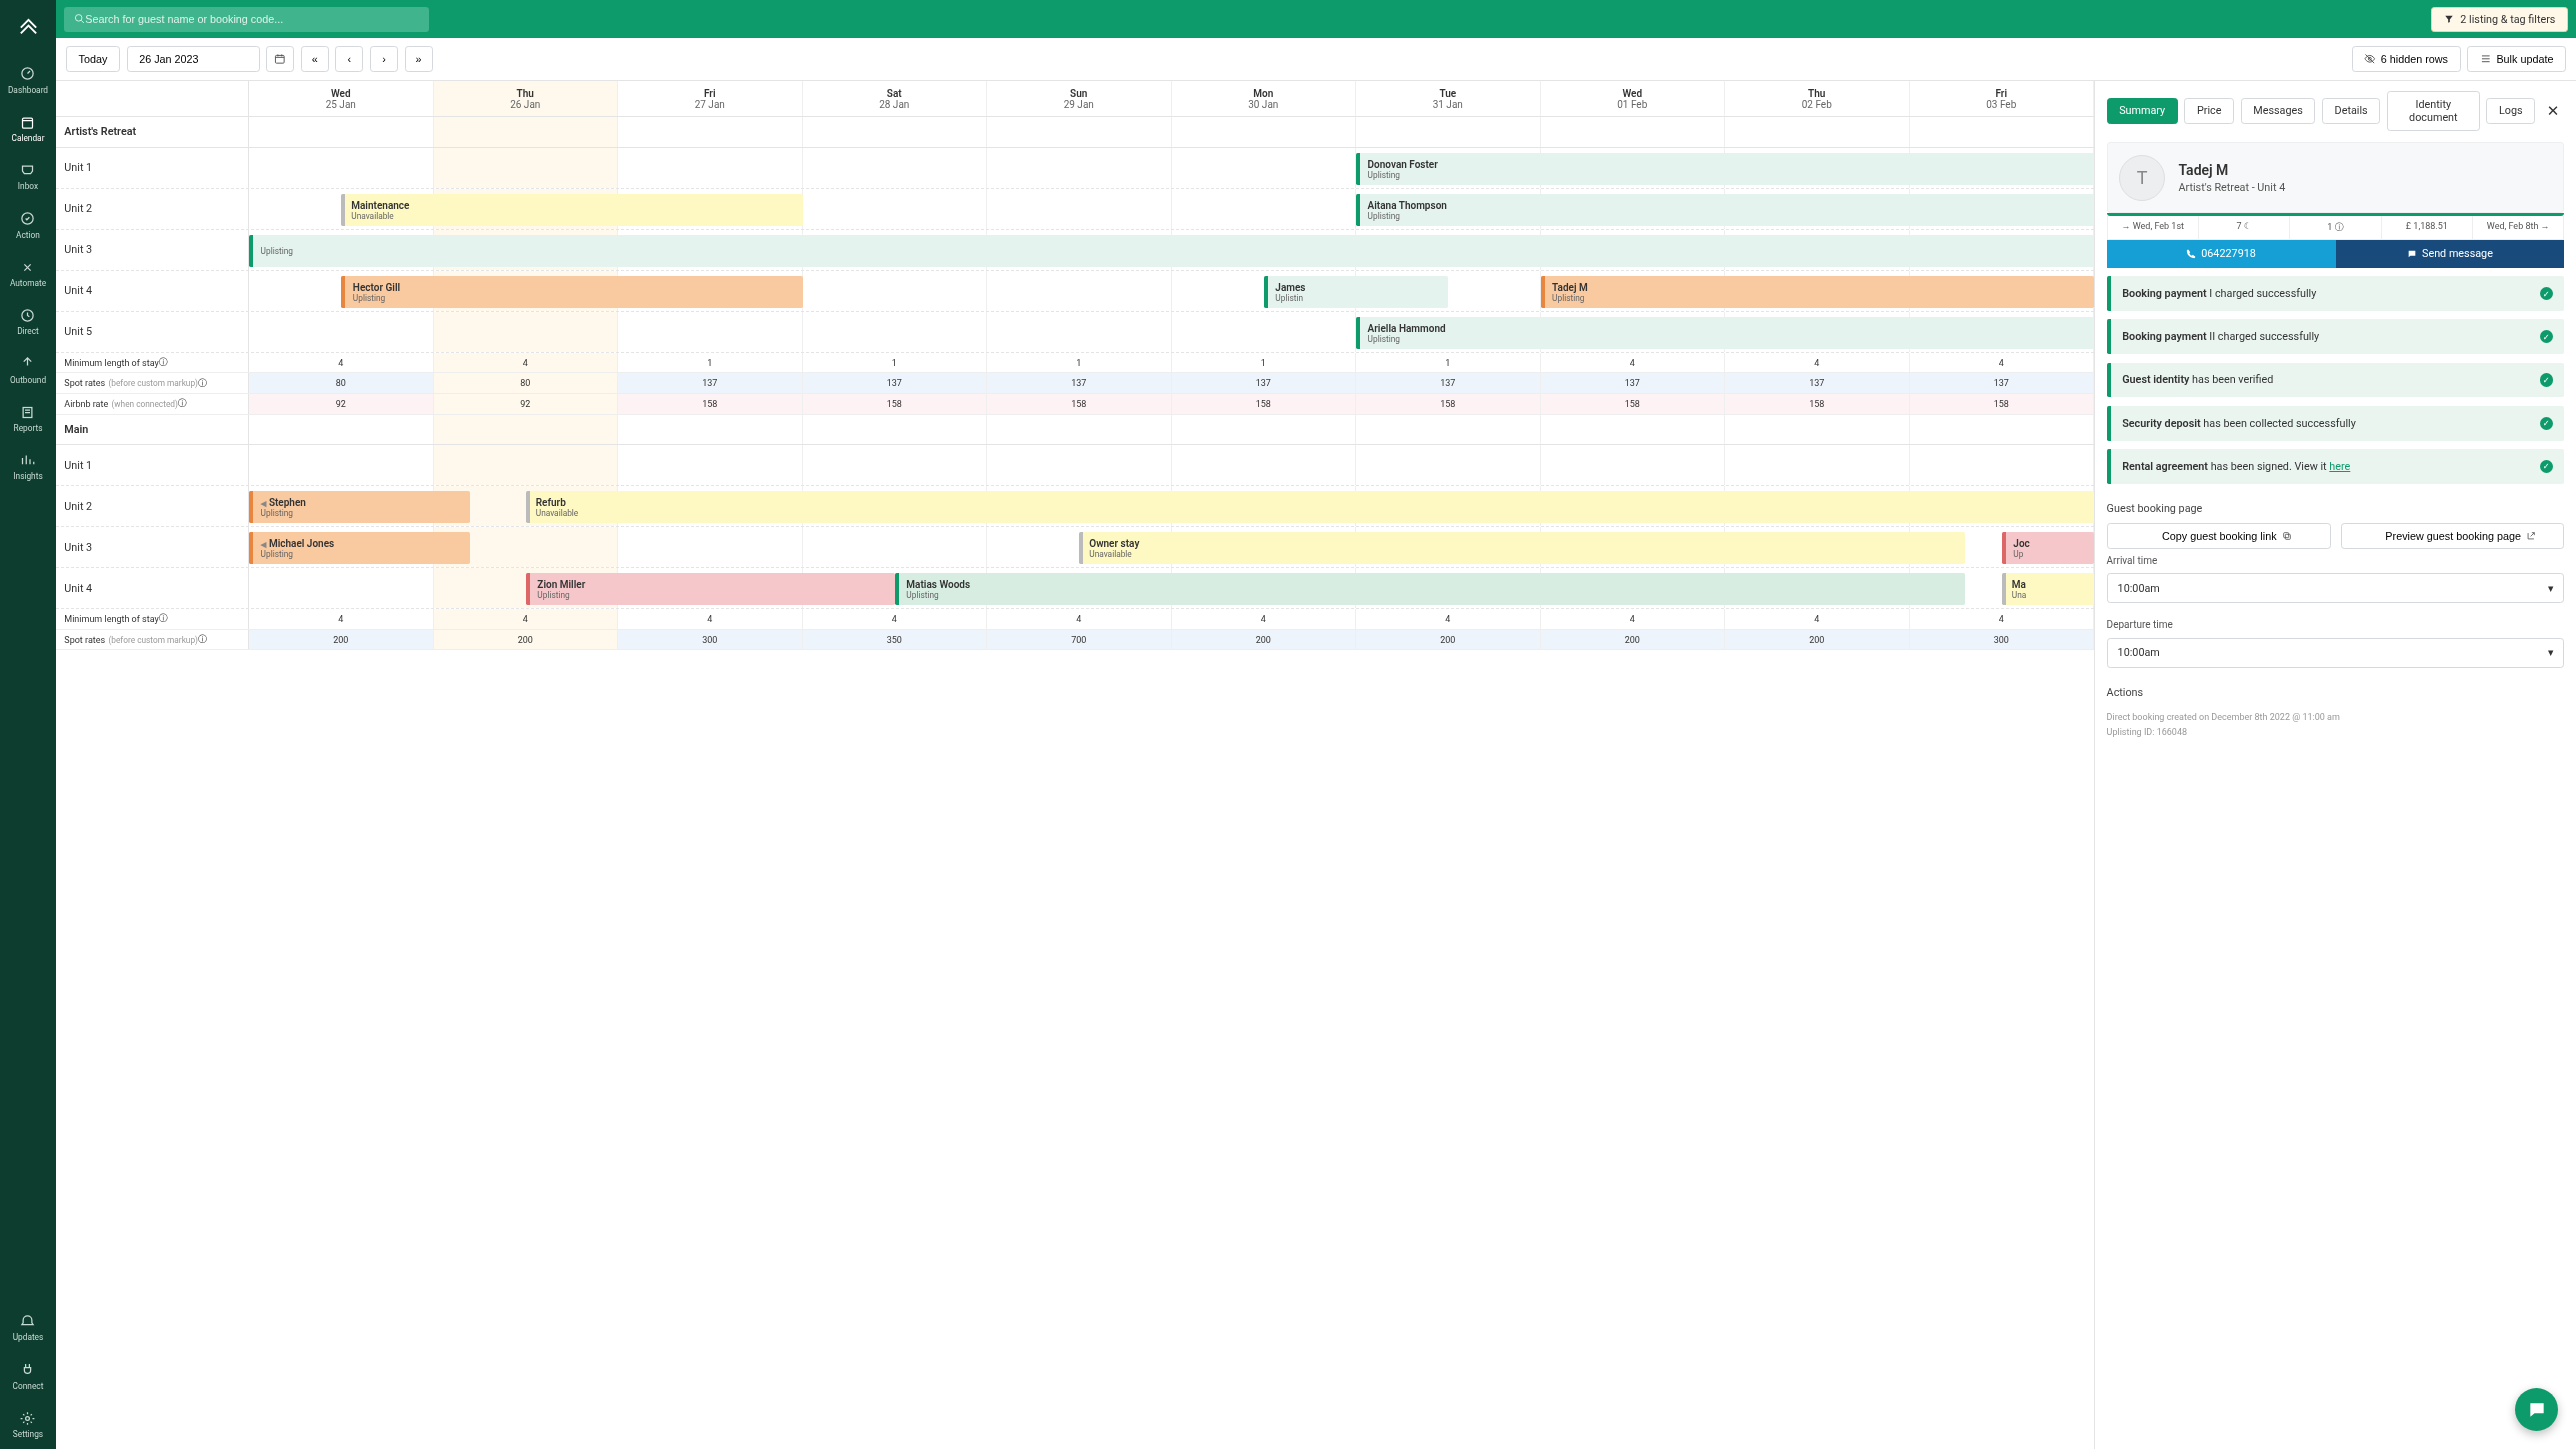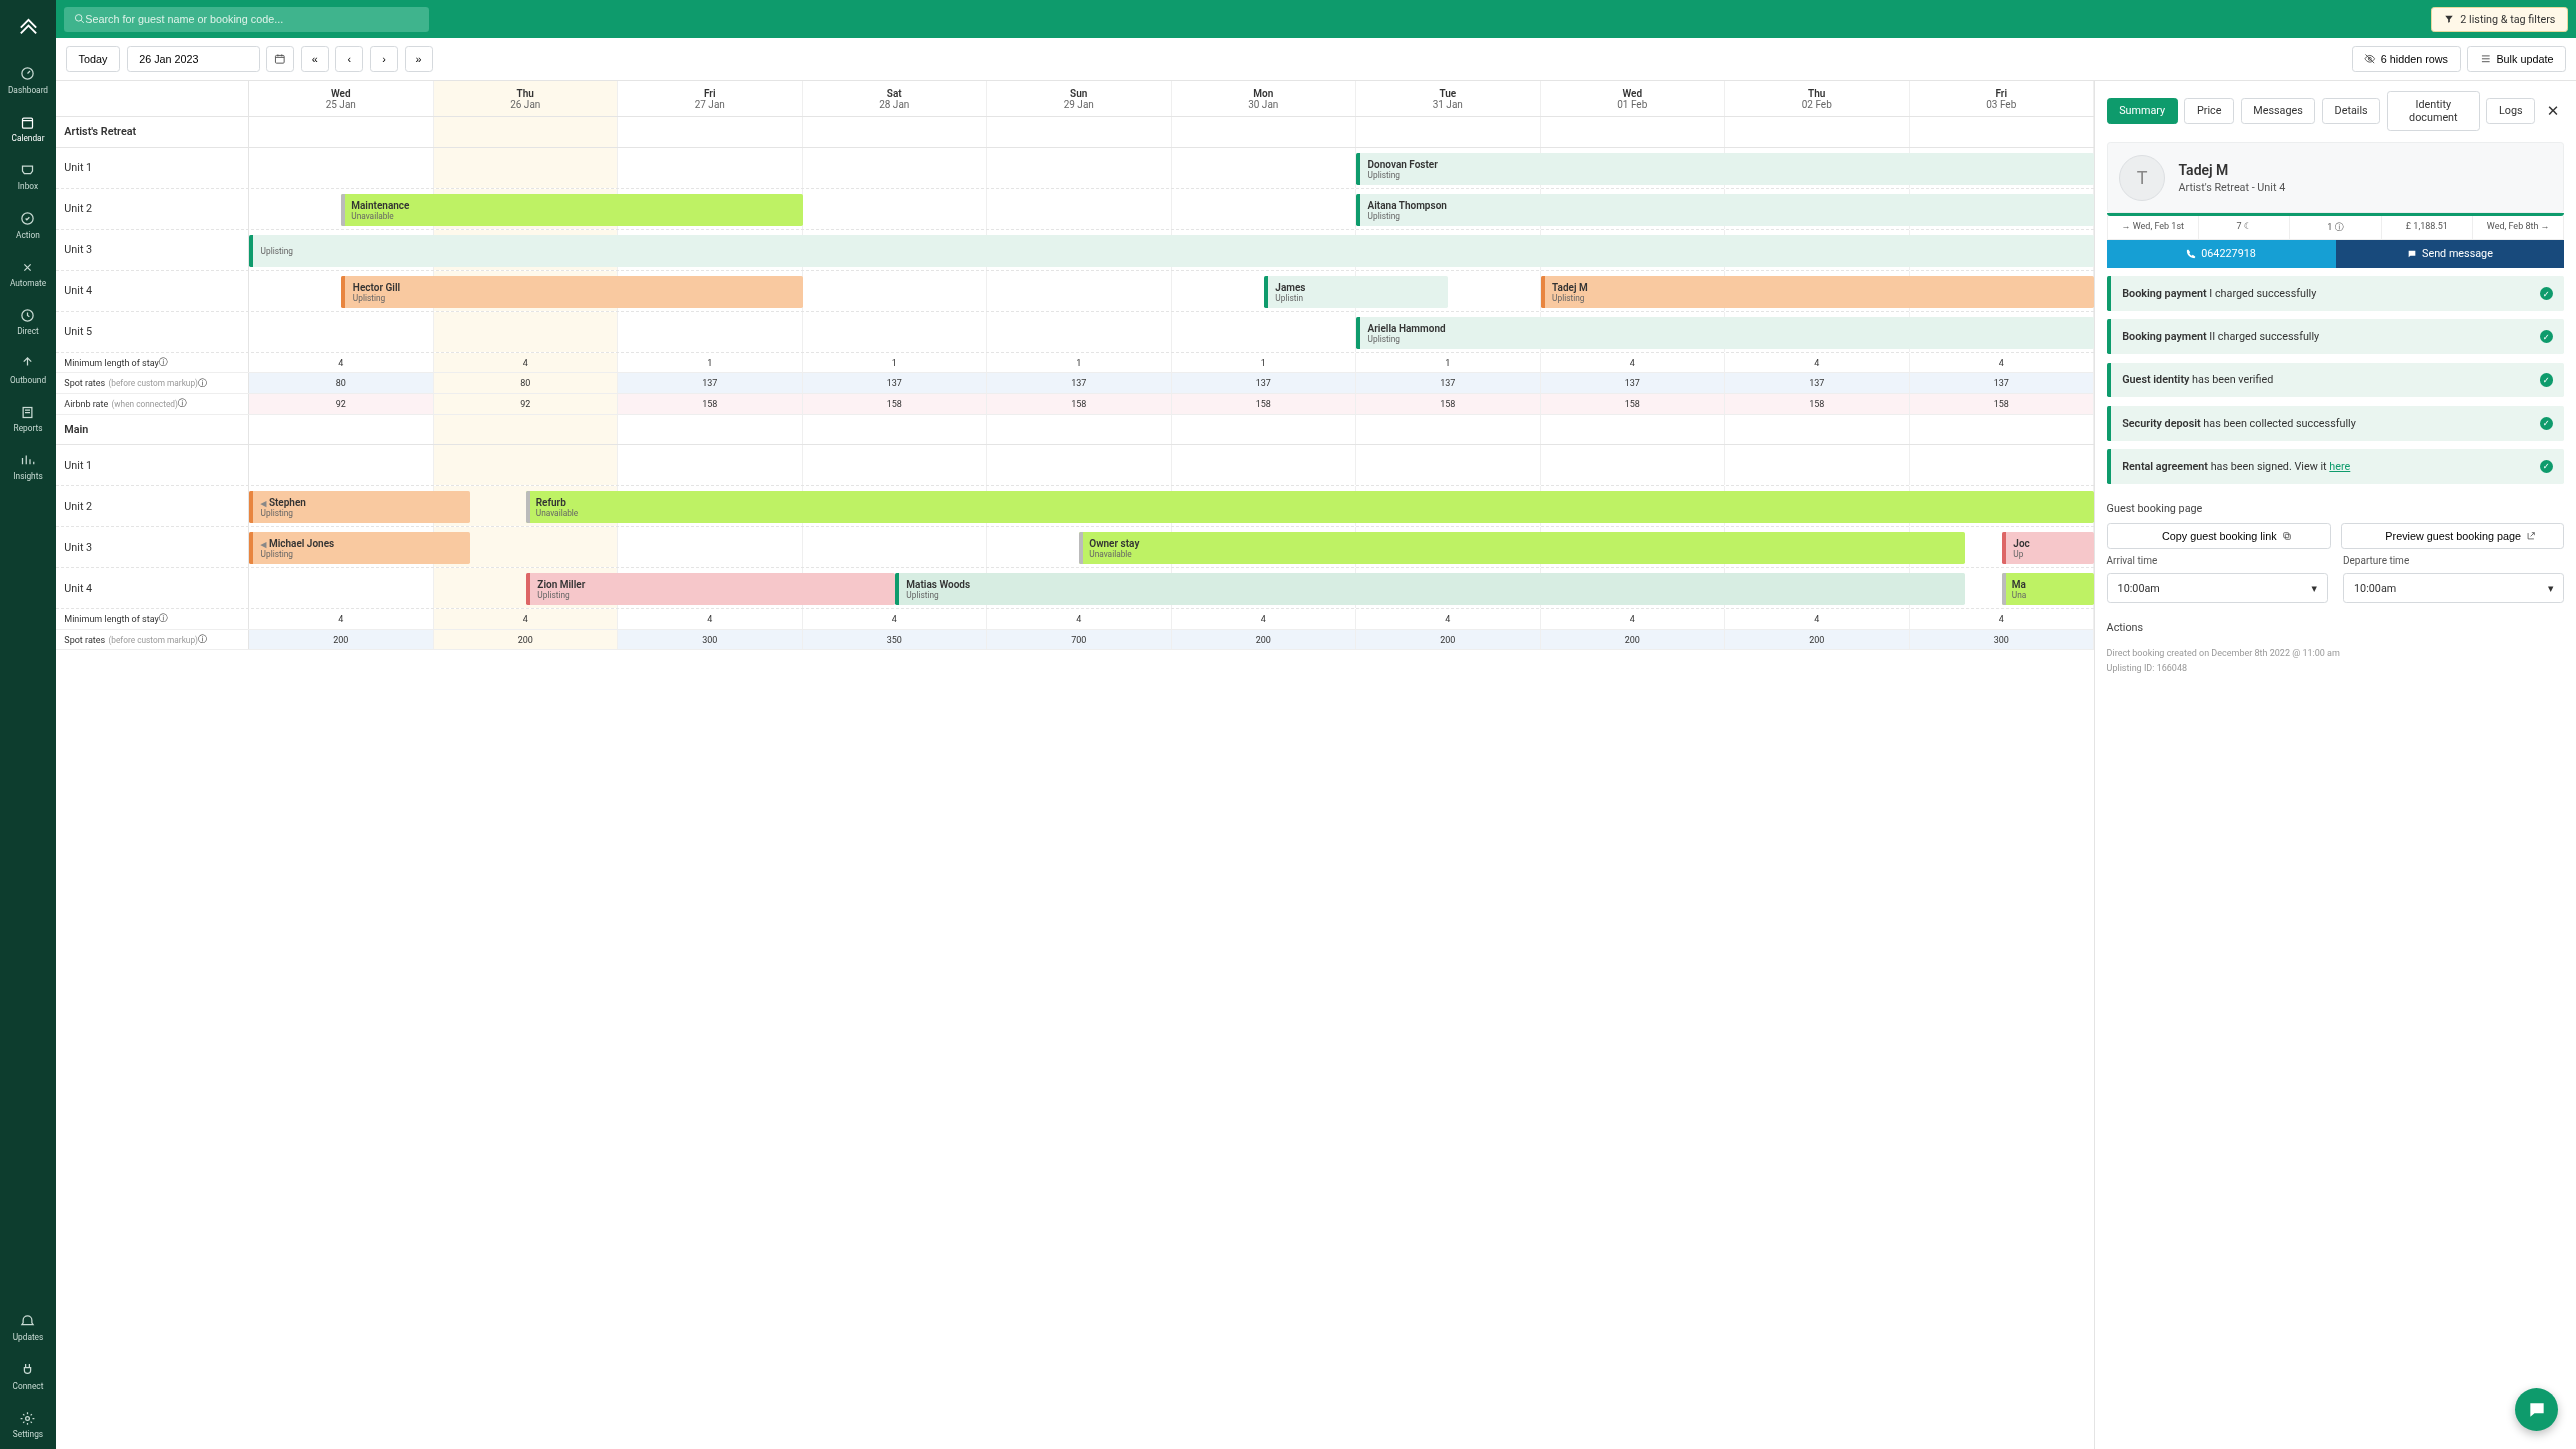--- a/index.html
+++ b/index.html
@@ -44,21 +44,21 @@
 .row-track .cell.today { background:#fef9ec; }
 .row-track .cell.val { display:flex; align-items:center; justify-content:center; }
 .row-track .spot-strip { background:#eef4fb; }
 .row-track .airbnb-strip { background:#fdf2f4; }
 .booking { position:absolute; top:5px; height:32px; border-radius:1.7px; padding:3.3px 6.6px 2.5px 11.6px; overflow:hidden; display:flex; flex-direction:column; justify-content:center; font-size:9px; cursor:pointer; }
 .booking .bar { position:absolute; left:0; top:0; bottom:0; width:4.1px; }
 .booking .bname { font-weight:600; font-size:10px; white-space:nowrap; }
 .booking .bsrc { font-size:8.3px; color:#666; }
 .b-green { background:#e4f3ed; } .b-green .bar{ background:#0e9b6c; }
 .b-orange { background:#f9c9a0; } .b-orange .bar{ background:#e8853f; }
-.b-grey { background:#bef264;padding-left:10px; } .b-grey .bar{ background:#bbb; }
+.b-grey { background:#fef9c3;padding-left:10px; } .b-grey .bar{ background:#bbb; }
 .b-red { background:#f6c7ca; } .b-red .bar{ background:#d66; }
 .b-green2 { background:#d7ede2; } .b-green2 .bar{ background:#0e9b6c; }
 .caret-left::before { content:"◀"; font-size:7.5px; margin-right:2.5px; color:#888; }
 
 
 .detail { width:481px; flex-shrink:0; display:flex; flex-direction:column; padding:10px 11.6px; overflow:auto; }
 .tabs { display:flex; gap:6.6px; align-items:center; }
 .tab { padding:5.8px 11.6px; border:0.8px solid #d5d9dd; border-radius:3.3px; font-size:10.8px; cursor:pointer; background:#fff;text-align:center;}
 .tab.active { background:#0e9b6c; color:#fff; border-color:#0e9b6c; }
 .tabs .close { margin-left:auto; font-size:15px; cursor:pointer; padding:3.3px 5px; }
@@ -75,21 +75,21 @@
 .cbtn.phone { background:#169fd4; }
 .cbtn.msg { background:#184a7c; }
 .status-item { margin-top:8.3px; background:#eaf5f0; border-left:4.1px solid #0e9b6c; border-radius:1.7px; padding:10.8px 11.6px; display:flex; align-items:center; font-size:10.8px; }
 .status-item .st-text { flex:1; }
 .status-item .st-text b { font-weight:600; }
 .status-item .st-text a { color:#0e9b6c; }
 .check-icon { width:13.3px; height:13.3px; border-radius:50%; background:#0e9b6c; color:#fff; font-size:8.3px; display:flex; align-items:center; justify-content:center; }
 .section-title { font-size:10.8px; color:#444; margin:18px 0 8.3px; }
 .btn-row { display:flex; gap:10px; }
 .btn-row .btn { flex:1; justify-content:center;padding-left:28px; }
-.time-row { display:flex; gap:15px; margin-top:5px; }
+.time-row { display:flex; gap:15px; margin-top:5px;flex-direction:column; }
 .time-col { flex:1; }
 .time-col label { font-size:10px; color:#555; }
 .time-select { margin-top:6.6px; border:0.8px solid #d5d9dd; border-radius:3.3px; padding:7.5px 10px; display:flex; justify-content:space-between; font-size:10.8px; cursor:pointer; }
 .meta-line { font-size:9px; color:#999; margin-top:5px; }
 .chat-fab { position:fixed; bottom:18px; right:18px; width:43px; height:43px; border-radius:50%; background:#0e9b6c; display:flex; align-items:center; justify-content:center; cursor:pointer; box-shadow:0 3.3px 10px rgba(0,0,0,.25); }
 svg { display:block; }
 </style>
 </head>
 <body>
 

